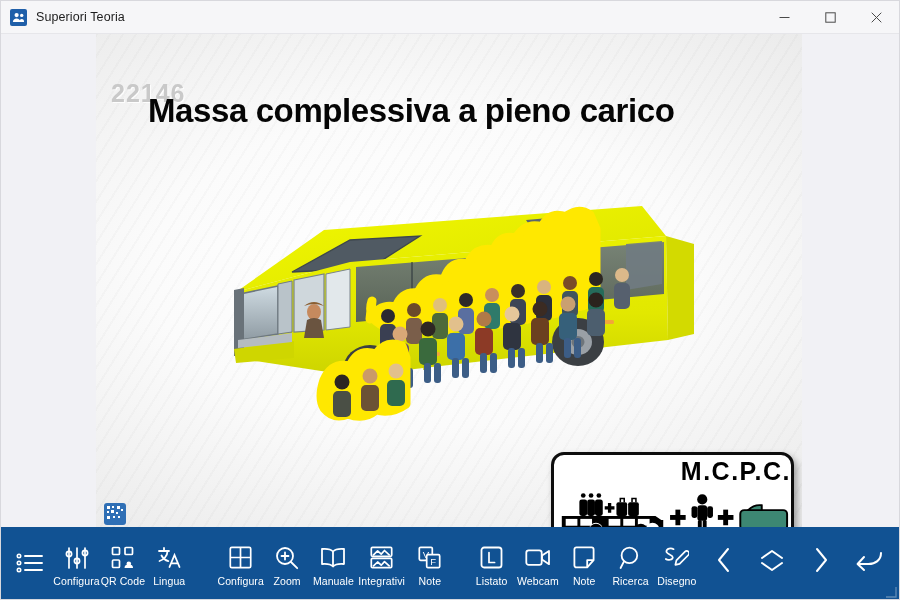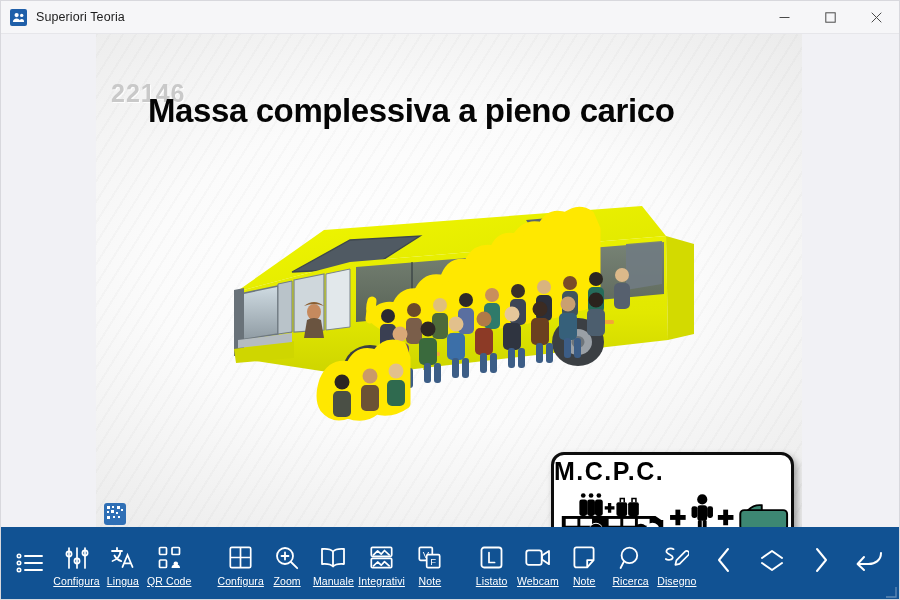--- a/index.html
+++ b/index.html
@@ -100,21 +100,21 @@
     left: 455px; top: 418px;
     width: 243px; height: 93px;
     background: #ffffff;
     border: 3px solid #0d0d0d;
     border-radius: 13px;
     box-shadow: 3px 4px 7px rgba(0,0,0,.34);
     overflow: hidden;
   }
   .mcpc-text {
     position: absolute; top: 2px; left: 0; right: 0;
-    text-align: left;
+    text-align: right;
     font-size: 25px; font-weight: 700; letter-spacing: 1.5px;
     color: #000;
   }
   .mcpc-figs { position: absolute; left: 0; top: 30px; width: 100%; height: 60px; }
   .mcpc-figs svg { display:block; width:100%; height:100%; }
 
   
   .corner-qr {
     position: absolute; left: 8px; bottom: 4px;
     width: 22px; height: 22px;
@@ -136,21 +136,21 @@
     align-items: center; justify-content: center;
     gap: 4px;
     color: #ffffff;
     padding-top: 4px;
   }
   .tb-item.wide { width: 52px; }
   .tb-icon { height: 28px; display: flex; align-items: center; justify-content: center; }
   .tb-icon svg { display: block; }
   .tb-label {
     font-size: 10.5px; color: #ffffff; white-space: nowrap;
-    letter-spacing: .1px; line-height: 1; text-decoration: underline;
+    letter-spacing: .1px; line-height: 1;
   }
   .tb-gap-sm { width: 16px; }
   .tb-gap-lg { width: 26px; }
   .tb-spacer { flex: 1 1 auto; }
   .tb-nav {
     width: 50px;
     display: flex; align-items: center; justify-content: center;
     color: #fff;
     padding-bottom: 6px;
   }
@@ -481,42 +481,42 @@
           <circle cx="4" cy="8" r="2.6"></circle>
             <circle cx="12" cy="15" r="2.6"></circle>
             <circle cx="20" cy="7" r="2.6"></circle>
         </svg>
       </span>
       <span class="tb-label">Configura</span>
     </div>
 
     <div class="tb-item">
       <span class="tb-icon">
-        <svg width="25" height="24" viewBox="0 0 25 24" fill="none" stroke="#fff" stroke-width="1.8" stroke-linecap="round">
-          <path d="M2 5h10M7 2v3M10.5 5c0 5-4 9-8 10"></path>
-          <path d="M4.5 9.5c1.6 3.2 4 4.8 6.8 5.6"></path>
-          <path d="M12.5 21l5-12 5 12M14.3 17.4h6.4"></path>
-        </svg>
-      </span>
-      <span class="tb-label">Lingua</span>
-    </div>
-
-    <div class="tb-item">
-      <span class="tb-icon">
         <svg width="23" height="23" viewBox="0 0 23 23" fill="none" stroke="#fff" stroke-width="1.7">
           <rect x="1.5" y="1.5" width="7" height="7" rx="1"></rect>
           <rect x="14" y="1.5" width="7.5" height="7" rx="1"></rect>
           <rect x="1.5" y="14" width="7" height="7.5" rx="1"></rect>
           <circle cx="17.8" cy="17.8" r="2.3" fill="#fff" stroke="none"></circle>
           <path d="M13.5 22q0-3.4 4.3-3.4T22 22z" fill="#fff" stroke="none"></path>
         </svg>
       </span>
       <span class="tb-label">QR Code</span>
     </div>
 
+    <div class="tb-item">
+      <span class="tb-icon">
+        <svg width="25" height="24" viewBox="0 0 25 24" fill="none" stroke="#fff" stroke-width="1.8" stroke-linecap="round">
+          <path d="M2 5h10M7 2v3M10.5 5c0 5-4 9-8 10"></path>
+          <path d="M4.5 9.5c1.6 3.2 4 4.8 6.8 5.6"></path>
+          <path d="M12.5 21l5-12 5 12M14.3 17.4h6.4"></path>
+        </svg>
+      </span>
+      <span class="tb-label">Lingua</span>
+    </div>
+
     <div class="tb-gap-lg"></div>
 
     <div class="tb-item">
       <span class="tb-icon">
         <svg width="23" height="23" viewBox="0 0 23 23" fill="none" stroke="#fff" stroke-width="1.7">
           <rect x="1.3" y="1.3" width="20.4" height="20.4" rx="1.5"></rect>
           <path d="M11.5 1.3v20.4M1.3 11.5h20.4"></path>
         </svg>
       </span>
       <span class="tb-label">Configura</span>

